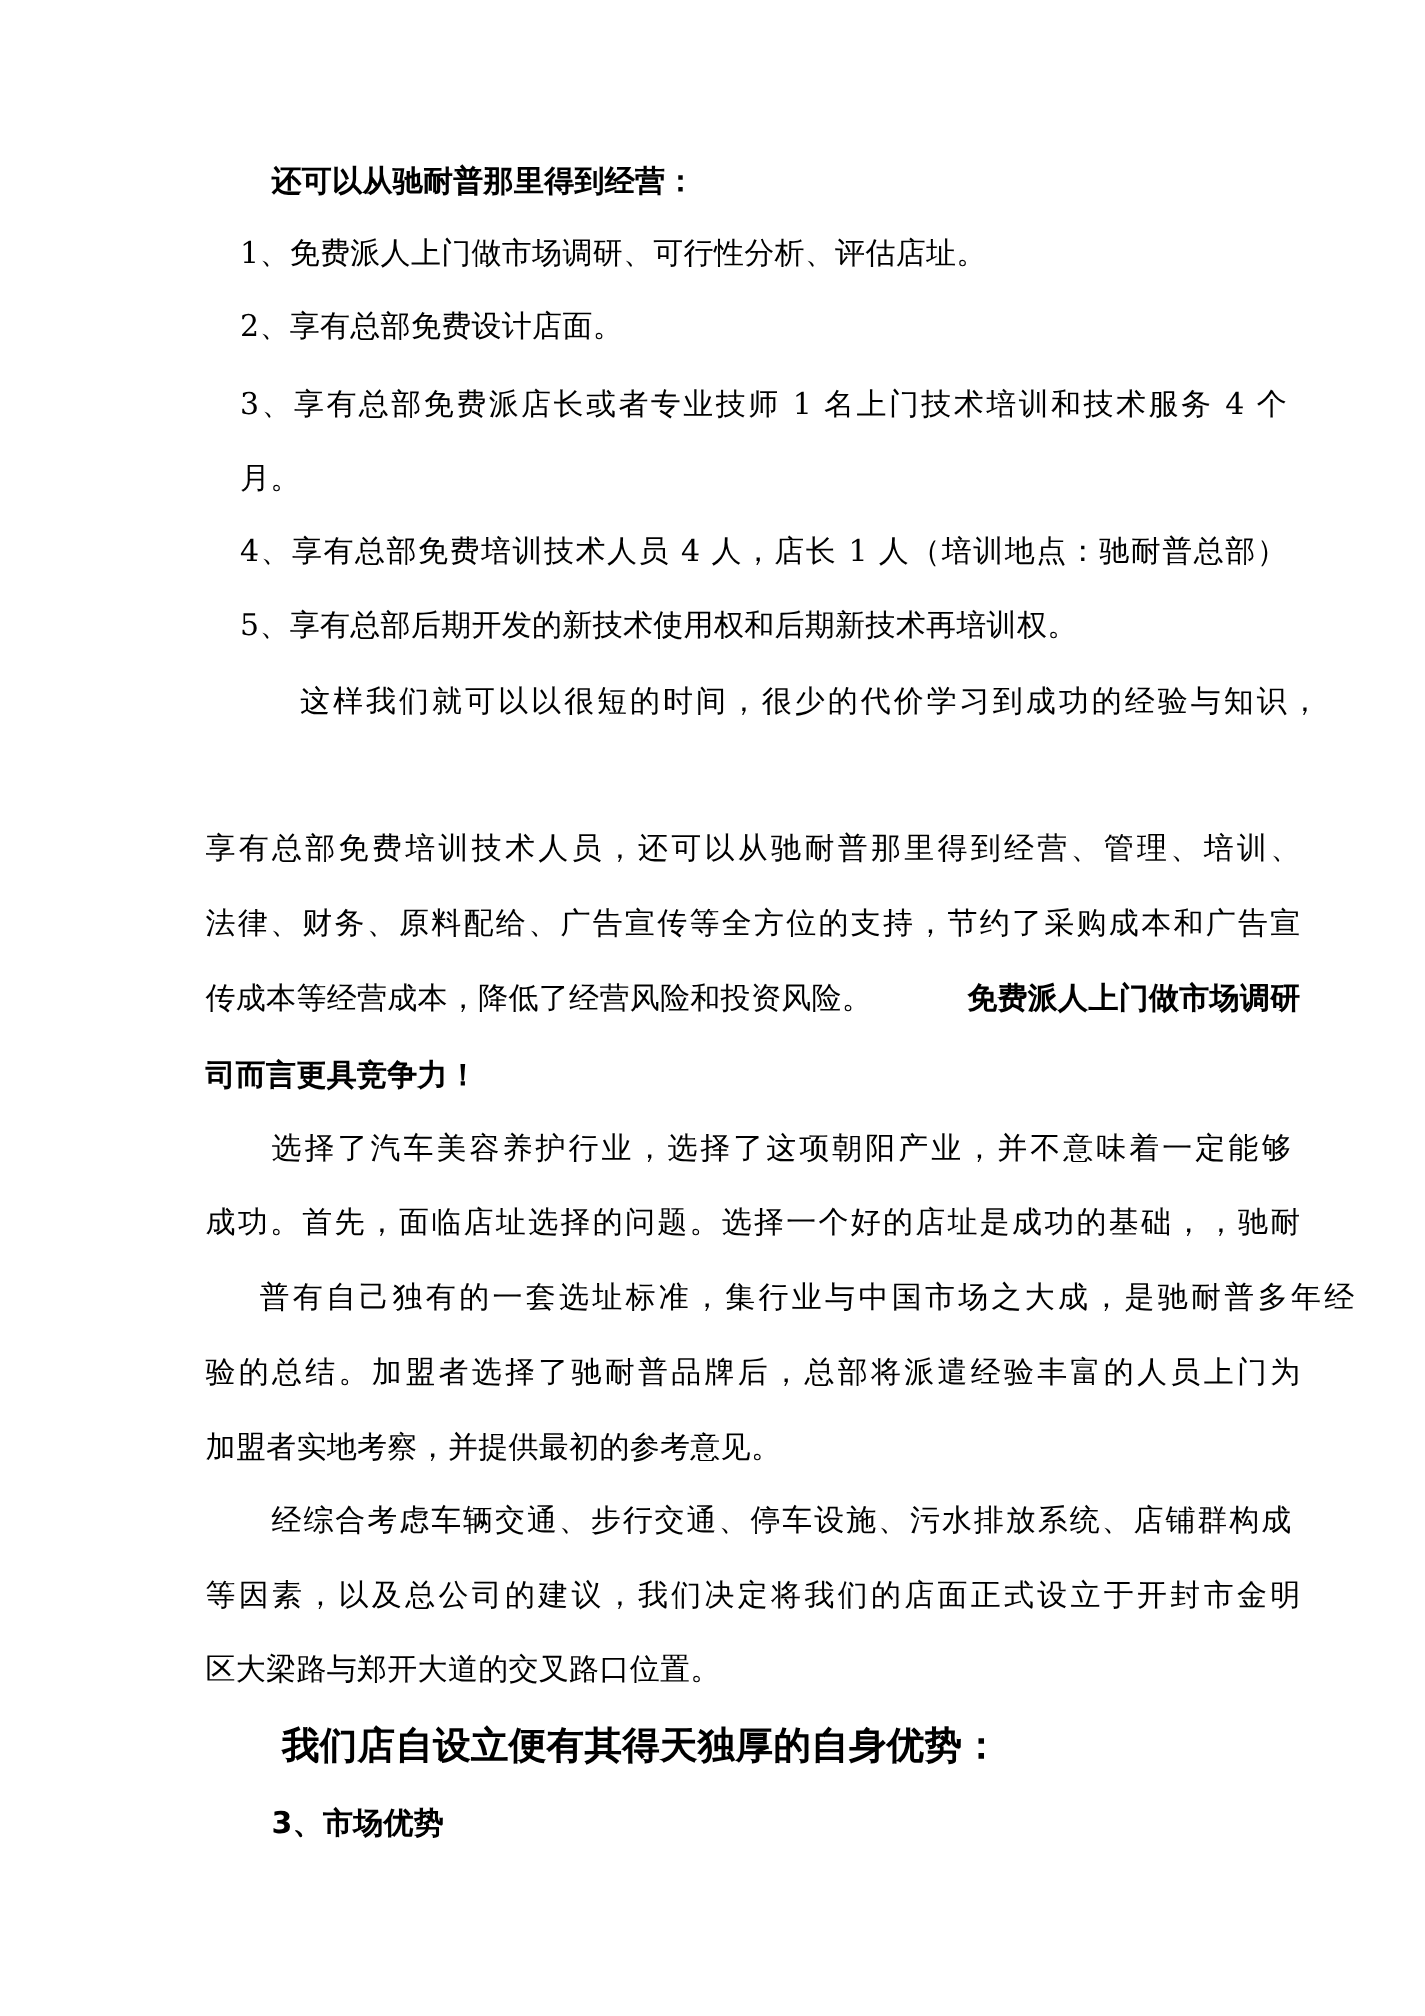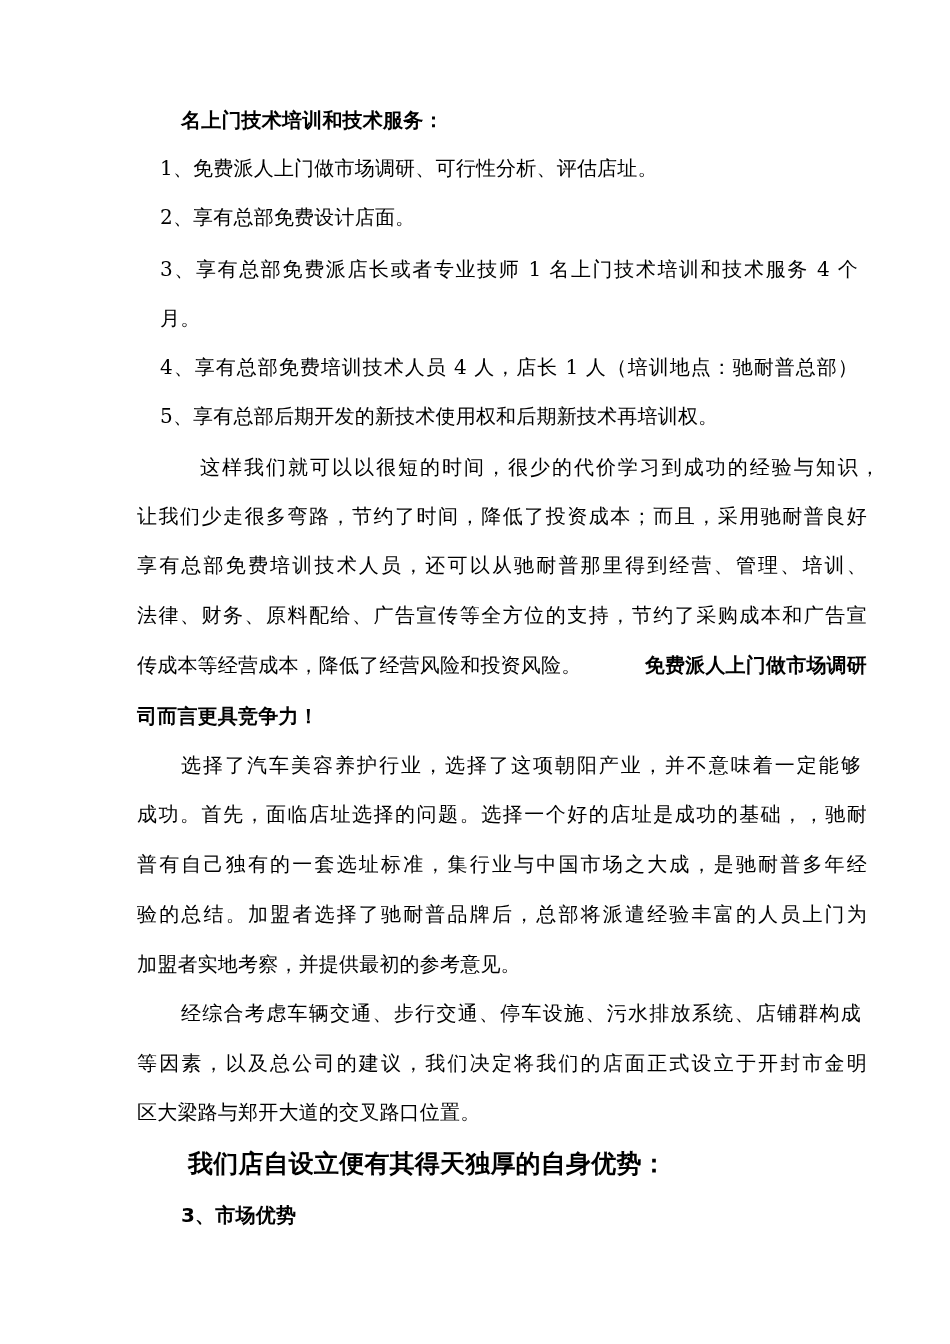--- a/index.html
+++ b/index.html
@@ -44,42 +44,41 @@
       font-family: "DejaVu Sans", "Liberation Sans", sans-serif;
       font-weight: bold;
       font-size: 25px;
     }
   </style>
 </head>
 <body>
 
 <div class="page">
 
-  <div class="line bold" style="left:181px; top:108px;">名上门技术培训和技术服务：</div>
+  <div class="line bold" style="left:181px; top:108px;">还可以从驰耐普那里得到经营：</div>
 
   <div class="line" style="left:160px; top:156px;">1、免费派人上门做市场调研、可行性分析、评估店址。</div>
   <div class="line" style="left:160px; top:205px;">2、享有总部免费设计店面。</div>
   <div class="line just" style="left:160px; width:698px; top:257px;">3、享有总部免费派店长或者专业技师 1 名上门技术培训和技术服务 4 个</div>
   <div class="line" style="left:160px; top:306px;">月。</div>
   <div class="line just" style="left:160px; width:698px; top:355px;">4、享有总部免费培训技术人员 4 人，店长 1 人（培训地点：驰耐普总部）</div>
   <div class="line" style="left:160px; top:404px;">5、享有总部后期开发的新技术使用权和后期新技术再培训权。</div>
 
   <div class="line just" style="left:181px; width:680px; top:455px;margin-left:19px;">这样我们就可以以很短的时间，很少的代价学习到成功的经验与知识，</div>
-  <div class="line just" style="top:504px;">让我们少走很多弯路，节约了时间，降低了投资成本；而且，采用驰耐普良好</div>
   <div class="line just" style="top:553px;">享有总部免费培训技术人员，还可以从驰耐普那里得到经营、管理、培训、</div>
   <div class="line just" style="top:603px;">法律、财务、原料配给、广告宣传等全方位的支持，节约了采购成本和广告宣</div>
   <div class="line" style="top:653px; display:flex; justify-content:space-between;">
     <span>传成本等经营成本，降低了经营风险和投资风险。</span>
       <span class="bold" style="margin-left:auto;">免费派人上门做市场调研</span>
   </div>
   <div class="line bold" style="top:704px;">司而言更具竞争力！</div>
 
   <div class="line just" style="left:181px; width:680px; top:753px;">选择了汽车美容养护行业，选择了这项朝阳产业，并不意味着一定能够</div>
   <div class="line just" style="top:802px;">成功。首先，面临店址选择的问题。选择一个好的店址是成功的基础，，驰耐</div>
-  <div class="line just" style="top:852px;">普有自己独有的一套选址标准，集行业与中国市场之大成，是驰耐普多年经</div>
+  <div class="line just" style="top:852px;margin-left:36px;">普有自己独有的一套选址标准，集行业与中国市场之大成，是驰耐普多年经</div>
   <div class="line just" style="top:902px;">验的总结。加盟者选择了驰耐普品牌后，总部将派遣经验丰富的人员上门为</div>
   <div class="line" style="top:952px;">加盟者实地考察，并提供最初的参考意见。</div>
 
   <div class="line just" style="left:181px; width:680px; top:1001px;">经综合考虑车辆交通、步行交通、停车设施、污水排放系统、店铺群构成</div>
   <div class="line just" style="top:1051px;">等因素，以及总公司的建议，我们决定将我们的店面正式设立于开封市金明</div>
   <div class="line" style="top:1100px;">区大梁路与郑开大道的交叉路口位置。</div>
 
   <div class="line heading2" style="left:188px; top:1152px;">我们店自设立便有其得天独厚的自身优势：</div>
   <div class="line bold" style="left:181px; top:1203px;">3、市场优势</div>
 

